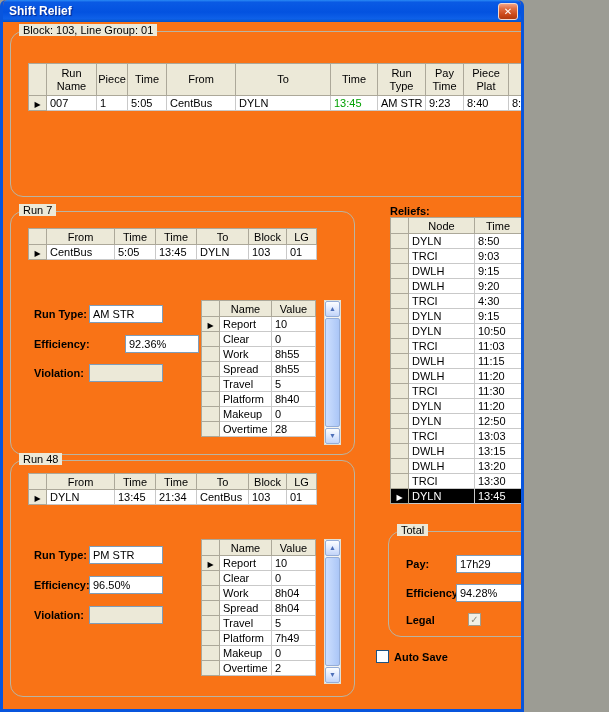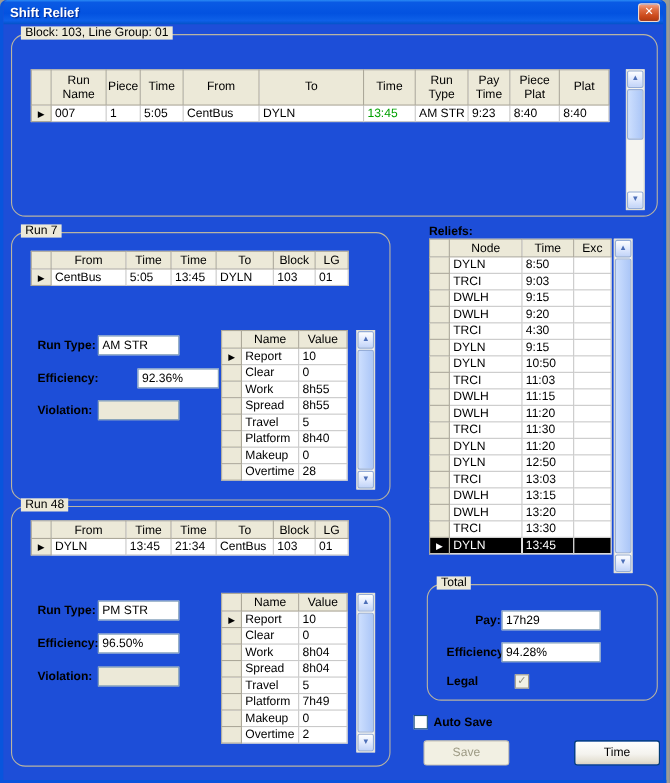--- a/index.html
+++ b/index.html
@@ -1,17 +1,17 @@
 <!DOCTYPE html>
 <html><head>
 <meta charset="utf-8">
 <style>
   * { box-sizing: border-box; }
   body { margin:0; background:#9C9C94; font-family:"Liberation Sans","DejaVu Sans",sans-serif; }
-  .window { position:relative; width:606px; height:712px; background:#1d4ed8;
+  .window { position:relative; width:524px; height:712px; background:#f97316;
             border:3px solid #0855DD; border-top:none; border-radius:6px 6px 0 0;
             font-size:11px; color:#000; overflow:hidden; }
   .titlebar { position:relative; height:22px; margin:0 -0px;
               background:linear-gradient(180deg,#2A8AF5 0%,#0A5AE4 10%,#0352E0 55%,#0E60E8 85%,#0352C8 100%);
               border-radius:4px 4px 0 0; display:flex; align-items:center; padding-left:6px;
               color:#fff; font-weight:bold; font-size:12px; text-shadow:1px 1px 1px #00248B; }
   .closebtn { position:absolute; right:3px; top:3px; width:20px; height:17px;
               background:linear-gradient(180deg,#F3A183 0%,#E06F44 30%,#CC4A1B 70%,#B03A10 100%);
               border:1px solid #F4D8CB; border-radius:3px; color:#fff; font-size:10px; font-weight:bold;
               display:flex; align-items:center; justify-content:center; text-shadow:none; cursor:default; }
@@ -471,28 +471,27 @@
     </table>
 
     <div class="sb" style="left:555px; top:195px; height:304px;">
       <div class="sb-btn up">▲</div>
       <div class="sb-thumb" style="top:17px; height:268px;"></div>
       <div class="sb-btn down">▼</div>
     </div>
 
     <div class="gbx" style="left:385px; top:509px; width:210px; height:106px;">
       <span class="lbl">Total</span>
-      <span class="flabel" style="left:17px; top:26px;margin-left:26px;">Pay:</span>
+      <span class="flabel" style="left:17px; top:26px;">Pay:</span>
       <input class="tbox" style="left: 67px; top: 23px; width: 90px;" readonly="" value="17h29">
       <span class="flabel" style="left:17px; top:55px;">Efficiency:</span>
       <input class="tbox" style="left: 67px; top: 52px; width: 90px;" readonly="" value="94.28%">
       <span class="flabel" style="left:17px; top:82px;">Legal</span>
       <span class="cb dis" style="left:79px; top:81px;">✓</span>
     </div>
 
     <span class="cb" style="left:373px; top:628px;"></span>
     <span class="flabel" style="left:391px; top:629px;">Auto Save</span>
 
-    <div class="btn disabled" style="left:382px; top:651px;">Save</div>
     <div class="btn" style="left:519px; top:651px;">Time</div>
 
   </div>
 </div>
 
 </body></html>

